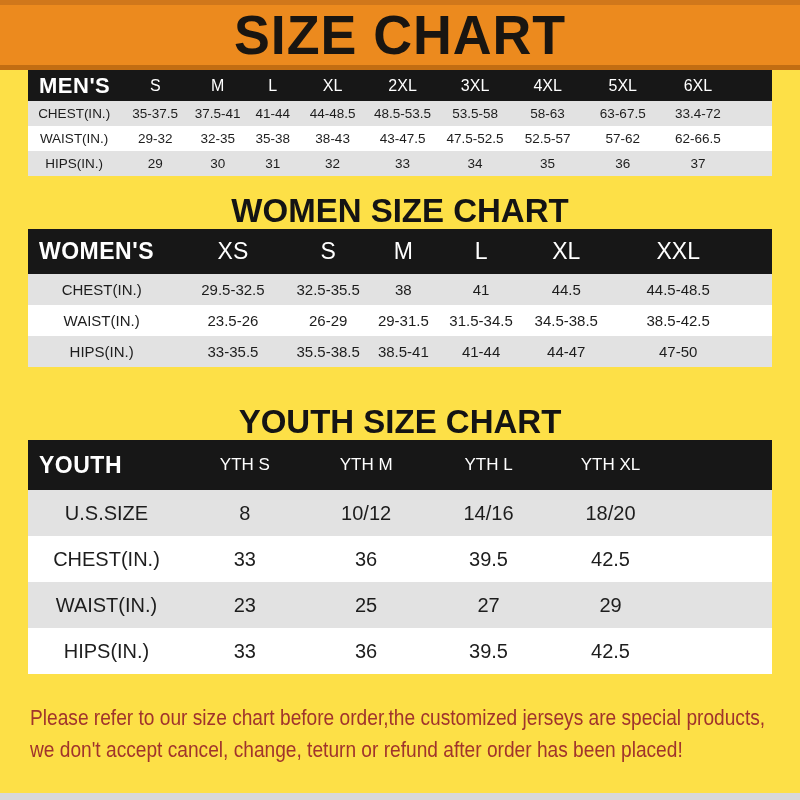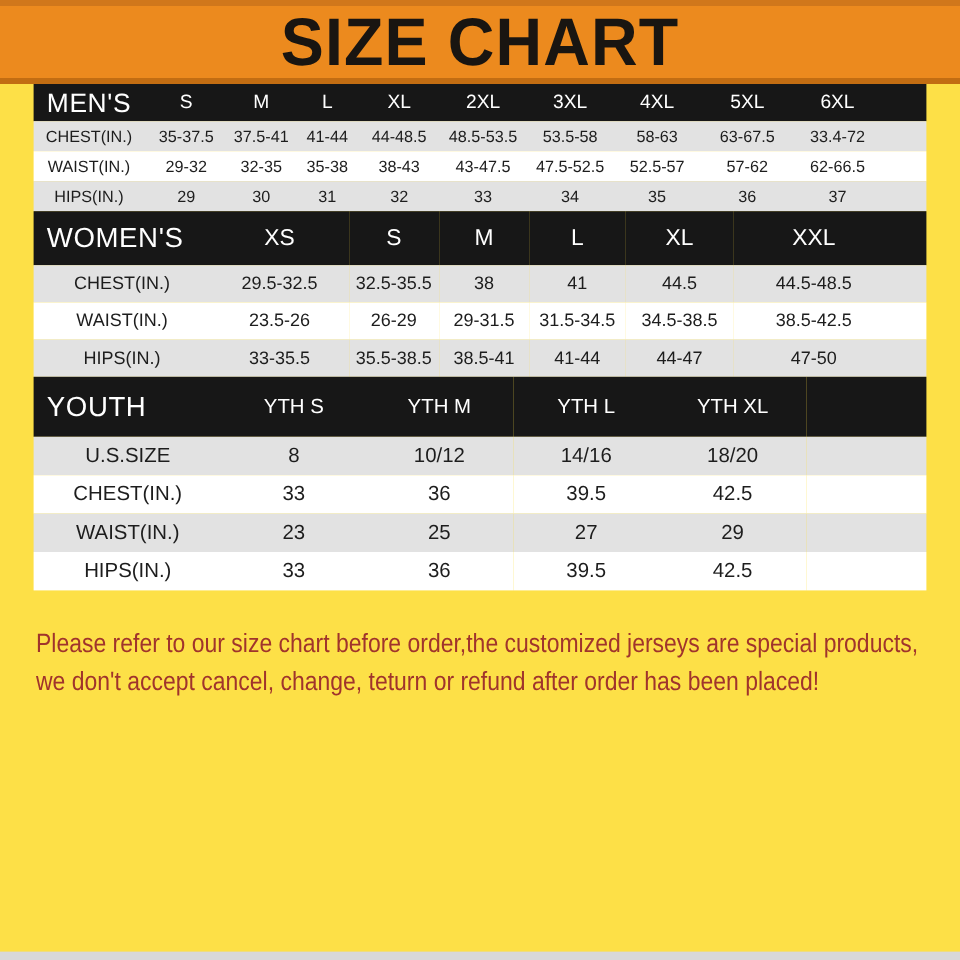--- a/index.html
+++ b/index.html
@@ -62,43 +62,43 @@
   table.size-table thead th {
     background: var(--bar-bg, #171717);
     color: var(--bar-text, #FFFFFF);
     font-weight: normal;
     text-align: center;
     vertical-align: middle;
   }
   table.size-table thead th.corner {
     text-align: left;
     padding-left: 11px;
-    font-weight: normal;
+    font-weight: bold;
     letter-spacing: 0.5px;
   }
   table.size-table tbody td {
     text-align: center;
     vertical-align: middle;
     background: var(--row-bg, #FFFFFF);
   }
   table.size-table tbody tr:nth-child(odd) td {
     background: var(--row-alt-bg, #E2E2E2);
   }
 
   .t-men thead th   { height: 31px; font-size: 16px; }
   .t-men th.corner  { font-size: 22px; }
   .t-men tbody td   { height: 25px; font-size: 13.5px; }
 
-  .t-women thead th  { height: 45px; font-size: 19px; }
+  .t-women thead th  { height: 45px; font-size: 23px; }
   .t-women th.corner { font-size: 23px; }
   .t-women tbody td  { height: 31px; font-size: 15px; }
 
   .t-youth thead th  { height: 50px; font-size: 17px; }
   .t-youth th.corner { font-size: 23px; letter-spacing: 1px; }
-  .t-youth tbody td  { height: 32px; font-size: 17px; margin-left: 46px; }
+  .t-youth tbody td  { height: 46px; font-size: 20px; margin-left: 46px; }
 
   
   .footer {
     margin-top: 28px;
     padding-left: 30px;
     color: var(--footer-text, #A0342C);
   }
   .footer-line {
     white-space: nowrap;
     font-size: 22px;
@@ -188,20 +188,21 @@
           <td>33</td>
           <td>34</td>
           <td>35</td>
           <td>36</td>
           <td>37</td>
           <td></td>
         </tr>
       </tbody>
     </table>
 
+  <h2 class="section-heading h-women">WOMEN SIZE CHART</h2>
   <table class="size-table t-women">
       <colgroup>
         <col style="width: 19.8%;">
         <col style="width: 15.5%;">
         <col style="width: 10.1%;">
         <col style="width: 10.1%;">
         <col style="width: 10.8%;">
         <col style="width: 12.1%;">
         <col style="width: 18%;">
         <col style="width: 3.6%;">
@@ -245,20 +246,21 @@
           <td>35.5-38.5</td>
           <td>38.5-41</td>
           <td>41-44</td>
           <td>44-47</td>
           <td>47-50</td>
           <td></td>
         </tr>
       </tbody>
     </table>
 
+  <h2 class="section-heading h-youth">YOUTH SIZE CHART</h2>
   <table class="size-table t-youth">
       <colgroup>
         <col style="width: 21.1%;">
         <col style="width: 16.1%;">
         <col style="width: 16.5%;">
         <col style="width: 16.4%;">
         <col style="width: 16.4%;">
         <col style="width: 13.5%;">
       </colgroup>
       <thead>

